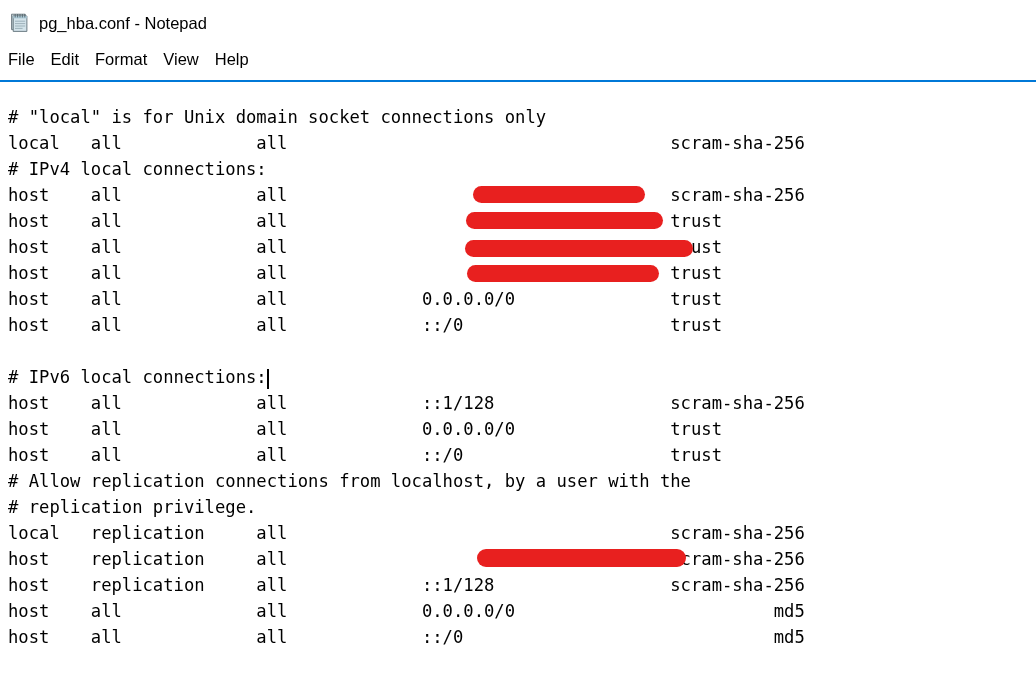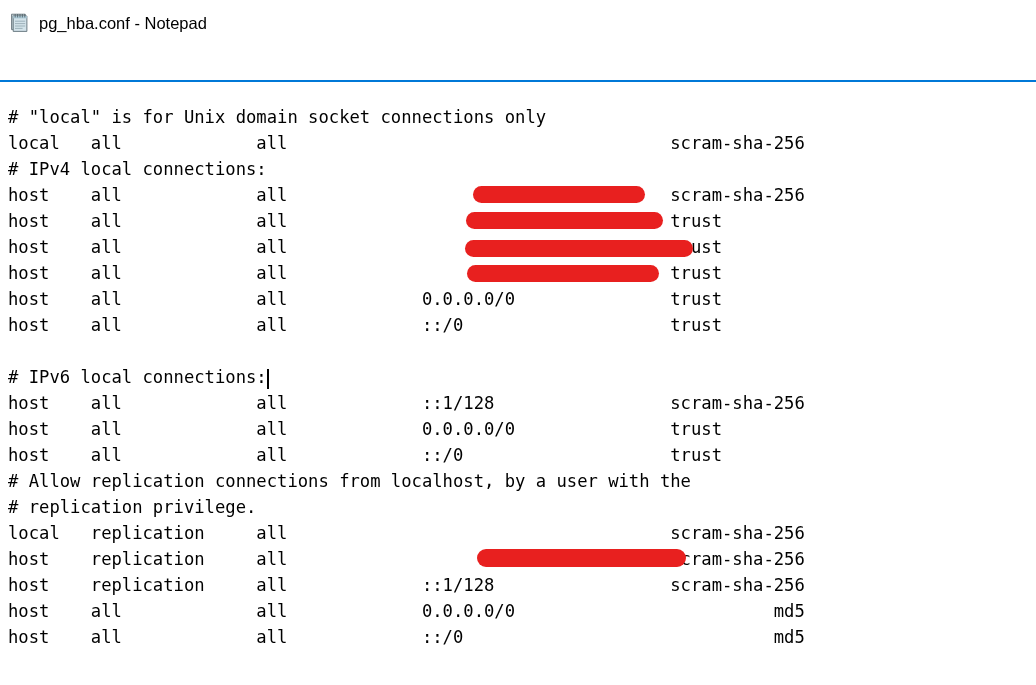--- a/index.html
+++ b/index.html
@@ -147,20 +147,27 @@
           <line x1="7.0" y1="10.2" x2="17.2" y2="10.2"></line>
           <line x1="7.0" y1="12.6" x2="17.2" y2="12.6"></line>
           <line x1="7.0" y1="15.0" x2="17.2" y2="15.0"></line>
           <line x1="7.0" y1="17.4" x2="14.6" y2="17.4"></line>
         </g>
       </svg>
     </span>
     <span class="title-text">pg_hba.conf - Notepad</span>
   </div>
 
+  <div class="menubar">
+    <div class="menu-item m-file">File</div>
+    <div class="menu-item m-edit">Edit</div>
+    <div class="menu-item m-format">Format</div>
+    <div class="menu-item m-view">View</div>
+    <div class="menu-item m-help">Help</div>
+  </div>
 
   <div class="accent-rule"></div>
 
   <div class="editor">
     <pre class="code" id="code-block"><span class="ln"># "local" is for Unix domain socket connections only</span><span class="ln">local   all             all                                     scram-sha-256</span><span class="ln"># IPv4 local connections:</span><span class="ln">host    all             all                                     scram-sha-256</span><span class="ln">host    all             all                                     trust</span><span class="ln">host    all             all                                     trust</span><span class="ln">host    all             all                                     trust</span><span class="ln">host    all             all             0.0.0.0/0               trust</span><span class="ln">host    all             all             ::/0                    trust</span><span class="ln">&nbsp;</span><span class="ln"># IPv6 local connections:</span><span class="ln">host    all             all             ::1/128                 scram-sha-256</span><span class="ln">host    all             all             0.0.0.0/0               trust</span><span class="ln">host    all             all             ::/0                    trust</span><span class="ln"># Allow replication connections from localhost, by a user with the</span><span class="ln"># replication privilege.</span><span class="ln">local   replication     all                                     scram-sha-256</span><span class="ln">host    replication     all                                     scram-sha-256</span><span class="ln">host    replication     all             ::1/128                 scram-sha-256</span><span class="ln">host    all             all             0.0.0.0/0                         md5</span><span class="ln">host    all             all             ::/0                              md5</span></pre>
   </div>
 
   <div id="overlay">
       <div class="redact" style="left: 473px; top: 186px; width: 172px; height: 17px; background: rgb(232, 32, 31);"></div>
       <div class="redact" style="left: 466px; top: 212px; width: 197px; height: 17px; background: rgb(232, 32, 31);"></div>

